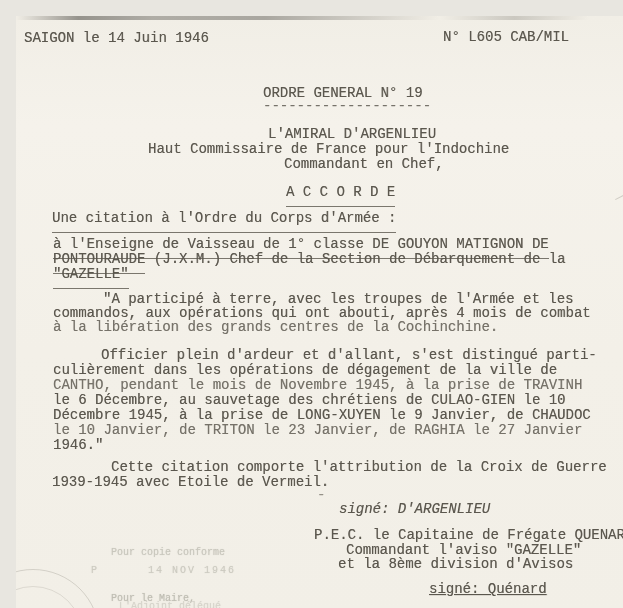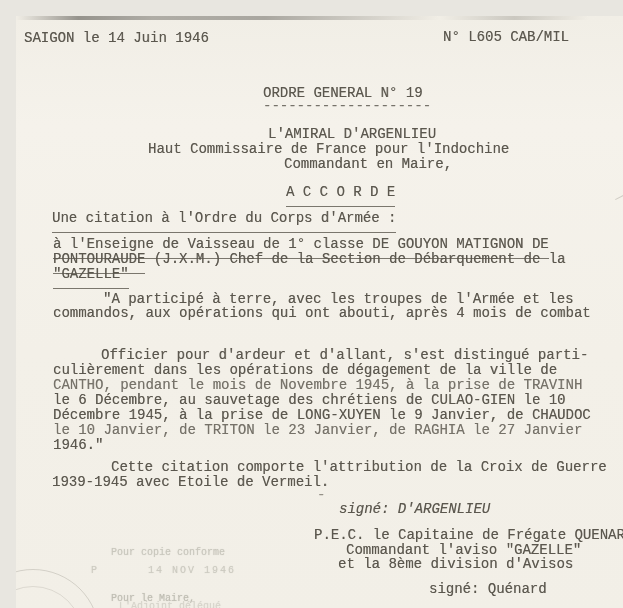--- a/index.html
+++ b/index.html
@@ -59,53 +59,54 @@
   <div class="crease"></div>
 
   <div class="ln" style="left:8px;top:15px;">SAIGON le 14 Juin 1946</div>
   <div class="ln" style="left:427px;top:14px;">N° L605 CAB/MIL</div>
 
   <div class="ln" style="left:247px;top:70px;">ORDRE GENERAL N° 19</div>
   <div class="ln f1" style="left:247px;top:83px;">--------------------</div>
 
   <div class="ln" style="left:132px;top:126px;">Haut Commissaire de France pour l'Indochine</div>
   <div class="ln" style="left:252px;top:111px;">L'AMIRAL D'ARGENLIEU</div>
-  <div class="ln" style="left:268px;top:141px;">Commandant en Maire,</div>
+  <div class="ln" style="left:268px;top:141px;">Commandant en Chef,</div>
 
   <div class="ln" style="left:270px;top:169px;"><span class="ul">A C C O R D E</span></div>
 
   <div class="ln" style="left:36px;top:195px;"><span class="ul">Une citation à l'Ordre du Corps d'Armée :</span></div>
 
   <div class="ln" style="left:37px;top:221px;"><span class="ul">à l'Enseigne de Vaisseau de 1° classe DE GOUYON MATIGNON DE</span></div>
   <div class="ln" style="left:37px;top:236px;"><span class="ul">PONTOURAUDE</span><span> (J.X.M.) Chef de la Section de Débarquement de la</span></div>
   <div class="ln" style="left:37px;top:251px;"><span class="ul">"GAZELLE"</span></div>
 
   <div class="ln" style="left:87px;top:276px;">"A participé à terre, avec les troupes de l'Armée et les</div>
   <div class="ln" style="left:37px;top:290px;">commandos, aux opérations qui ont abouti, après 4 mois de combat</div>
+  <div class="ln f1" style="left:37px;top:304px;">à la libération des grands centres de la Cochinchine.</div>
 
-  <div class="ln" style="left:85px;top:332px;">Officier pour d'ardeur et d'allant, s'est distingué parti-</div>
+  <div class="ln" style="left:85px;top:332px;">Officier plein d'ardeur et d'allant, s'est distingué parti-</div>
   <div class="ln" style="left:37px;top:347px;">culièrement dans les opérations de dégagement de la ville de</div>
   <div class="ln f1" style="left:37px;top:362px;">CANTHO, pendant le mois de Novembre 1945, à la prise de TRAVINH</div>
   <div class="ln" style="left:37px;top:377px;">le 6 Décembre, au sauvetage des chrétiens de CULAO-GIEN le 10</div>
   <div class="ln" style="left:37px;top:392px;">Décembre 1945, à la prise de LONG-XUYEN le 9 Janvier, de CHAUDOC</div>
   <div class="ln f1" style="left:37px;top:407px;">le 10 Janvier, de TRITON le 23 Janvier, de RAGHIA le 27 Janvier</div>
   <div class="ln" style="left:37px;top:422px;">1946."</div>
 
   <div class="ln" style="left:95px;top:444px;">Cette citation comporte l'attribution de la Croix de Guerre</div>
   <div class="ln" style="left:36px;top:459px;">1939-1945 avec Etoile de Vermeil.</div>
 
   <div class="ln f2" style="left:301px;top:472px;">-</div>
 
   <div class="ln" style="left:323px;top:486px;font-style:italic;">signé: D'ARGENLIEU</div>
 
   <div class="ln" style="left:298px;top:512px;">P.E.C. le Capitaine de Frégate QUENARD</div>
   <div class="ln" style="left:330px;top:527px;">Commandant l'aviso "GAZELLE"</div>
   <div class="ln" style="left:322px;top:541px;">et la 8ème division d'Avisos</div>
 
-  <div class="ln" style="left:413px;top:566px;">signé: Quénard</div>
+  <div class="ln" style="left:413px;top:566px;text-decoration:underline;">signé: Quénard</div>
 
   <div class="stamp" style="left:95px;top:530px;opacity:0.45;">Pour copie conforme</div>
   <div class="stamp" style="left:75px;top:548px;opacity:0.40;">P</div>
   <div class="stamp" style="left:132px;top:548px;opacity:0.40;letter-spacing:2px;">14 NOV 1946</div>
   <div class="stamp" style="left:95px;top:576px;opacity:0.55;">Pour le Maire,</div>
   <div class="stamp" style="left:103px;top:584px;opacity:0.30;text-decoration:underline;">L'Adjoint délégué</div>
 
   <div class="seal seal-outer"></div>
   <div class="seal seal-inner"></div>
 

